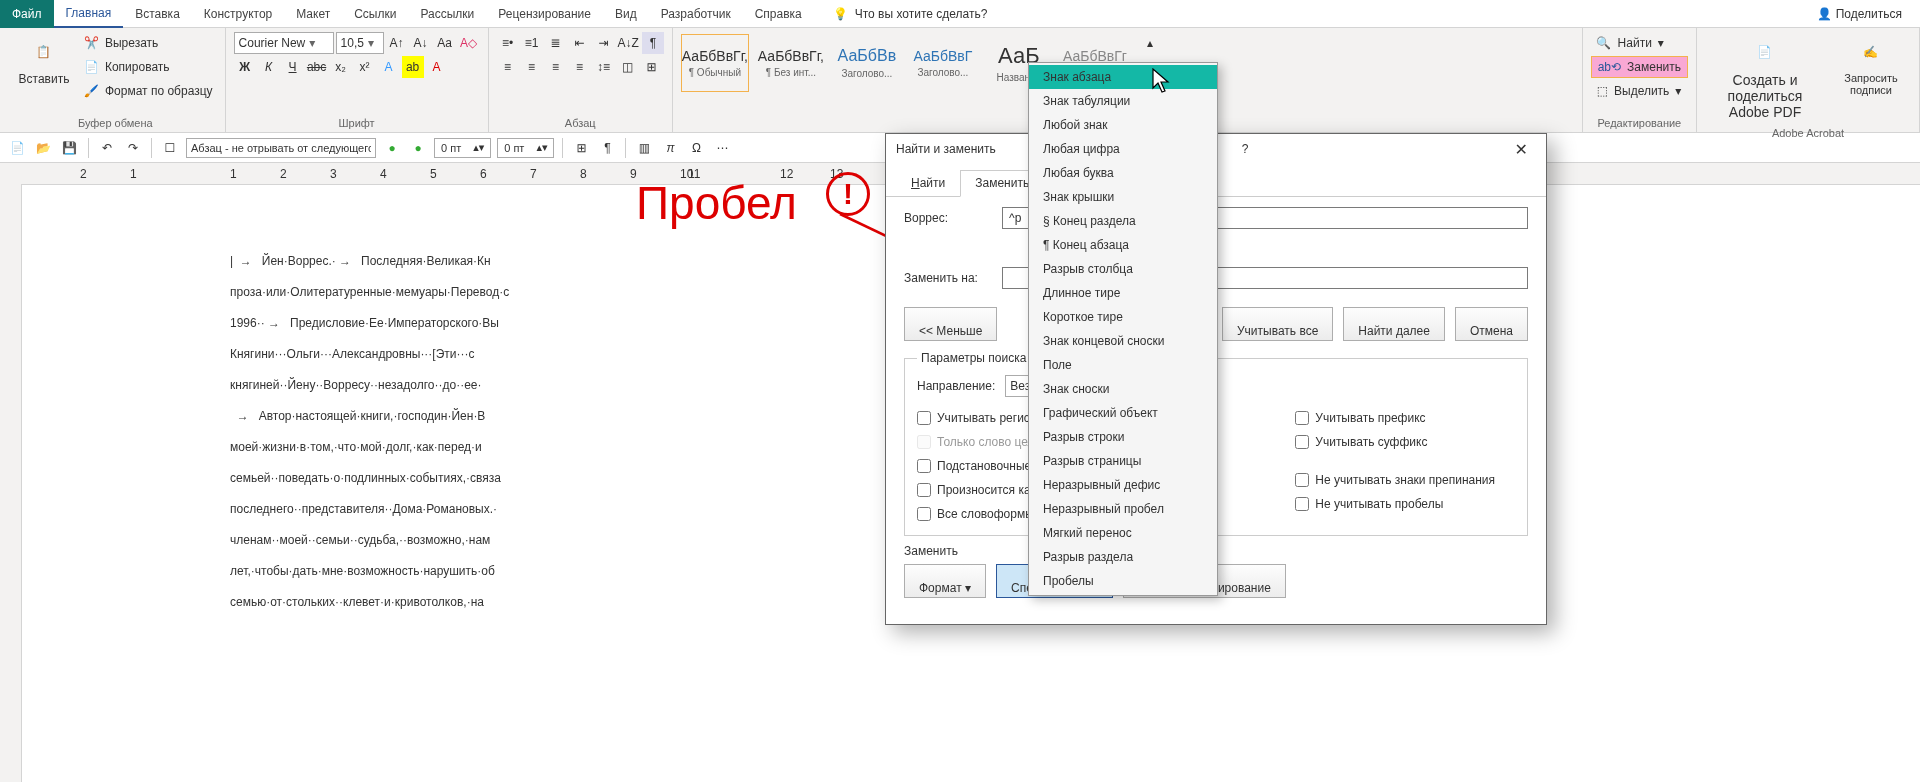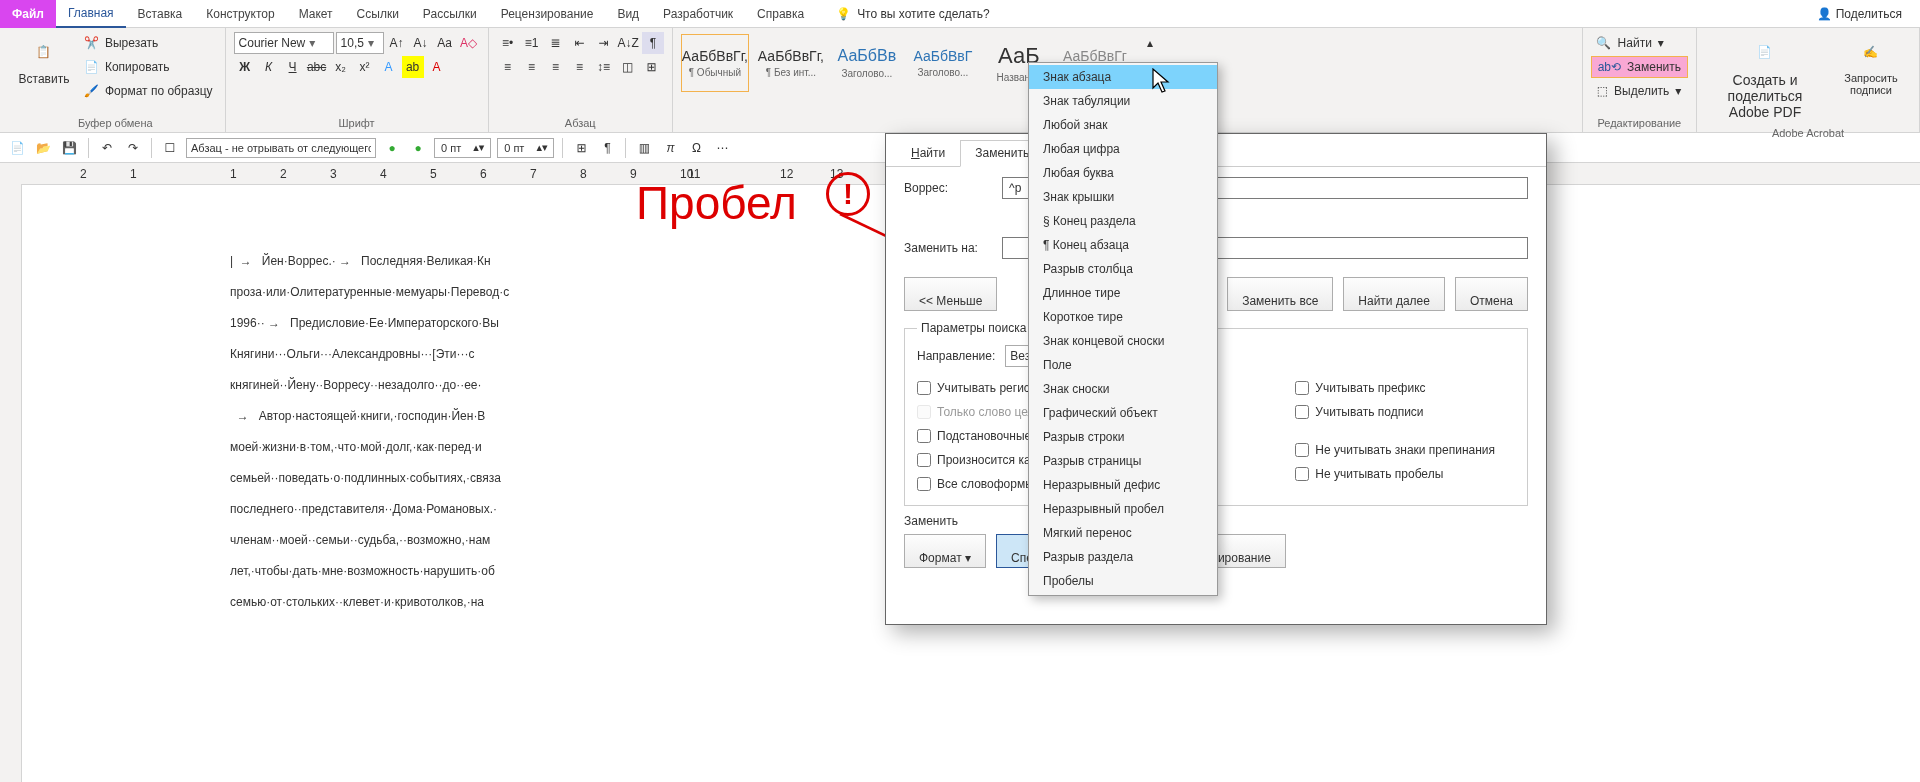--- a/index.html
+++ b/index.html
@@ -1,19 +1,19 @@
 <!DOCTYPE html>
 <html><head>
 <meta charset="utf-8">
 <style>
 *{box-sizing:border-box;margin:0;padding:0;font-family:"Segoe UI",Tahoma,sans-serif;font-size:12px;color:#333}
 body{background:#fff;width:1920px;height:782px;position:relative;overflow:hidden}
 .tabbar{display:flex;align-items:center;height:28px;background:#fff;border-bottom:1px solid #d4d4d4}
 .tab{padding:0 12px;height:28px;display:flex;align-items:center;cursor:pointer;color:#444}
-.tab.file{background:#d946ef;color:#fff;font-weight:700}
+.tab.file{background:#0f766e;color:#fff;font-weight:400}
 .tab.active{border-bottom:2px solid #2b579a;color:#2b579a;padding-bottom:0}
 .tab-right{margin-left:auto;display:flex;align-items:center;padding-right:18px;color:#666}
 .tell{display:flex;align-items:center;gap:6px;margin-left:20px;color:#666}
 .ribbon{display:flex;height:105px;border-bottom:1px solid #d4d4d4;background:#f3f2f1;padding-left:6px}
 .group{display:flex;flex-direction:column;border-right:1px solid #d4d4d4;padding:4px 8px 0}
 .group-body{flex:1;display:flex;gap:6px;align-items:flex-start}
 .group-label{text-align:center;font-size:11px;color:#666;padding:3px 0}
 .big-btn{display:flex;flex-direction:column;align-items:center;gap:4px;padding:4px;cursor:pointer;text-align:center;width:60px}
 .big-btn .ico{width:32px;height:32px;display:flex;align-items:center;justify-content:center}
 .col{display:flex;flex-direction:column;gap:2px}
@@ -52,21 +52,21 @@
 .fr-input.long{width:540px}
 .fr-btn{height:22px;padding:16px 14px;border:1px solid #adadad;background:linear-gradient(#fdfdfd,#ececec);cursor:pointer;font-size:12px}
 .fr-btn.selected{border:1px solid #2b579a;background:#cde6f7}
 .fs{border:1px solid #ccc;margin-top:6px;padding:10px 12px}
 .fs legend{padding:0 4px;font-size:12px}
 .chk{display:flex;align-items:center;gap:6px;height:22px;font-size:12px}
 .chk input{width:14px;height:14px}
 .fs-cols{display:flex;gap:30px}
 .menu{position:absolute;left:1028px;top:62px;width:190px;background:#f5f5f5;border:1px solid #999;box-shadow:4px 4px 10px rgba(0,0,0,.25);z-index:100;padding:2px 0}
 .menu-item{height:24px;display:flex;align-items:center;padding:0 14px;cursor:pointer;font-size:12px;color:#333}
-.menu-item.hl{background:#7dd3fc}
+.menu-item.hl{background:#14b8a6}
 .annot{position:absolute;left:636px;top:176px;font-size:46px;color:#d00;font-family:Arial}
 .annot-circle{position:absolute;left:826px;top:172px;width:44px;height:44px;border:3px solid #d00;border-radius:50%;display:flex;align-items:center;justify-content:center;font-size:30px;color:#d00;font-weight:bold}
 svg.arrow{position:absolute;left:700px;top:200px;pointer-events:none}
 .cursor{position:absolute;left:1152px;top:68px;font-size:20px;pointer-events:none;z-index:200}
 .vruler{position:absolute;left:0;top:184px;width:22px;bottom:0;background:#f3f2f1;border-right:1px solid #d4d4d4}
 </style>
 </head>
 <body>
 
 <div class="tabbar">
@@ -321,39 +321,44 @@
 <svg class="arrow" width="280" height="90">
   <defs>
       <marker id="ah" markerWidth="10" markerHeight="10" refX="8" refY="3" orient="auto">
         <path d="M0,0 L0,6 L9,3 z" fill="#d00"></path>
       </marker>
     </defs>
   <line x1="140" y1="14" x2="270" y2="76" stroke="#d00" stroke-width="2.5" marker-end="url(#ah)"></line>
 </svg>
 
 <div class="dlg fr-dlg">
+  <div class="fr-title">
+    <span>Найти и заменить</span>
+    <span style="margin-left:auto;margin-right:12px;cursor:pointer">?</span>
+    <span class="x">✕</span>
+  </div>
   <div class="fr-tabs">
     <div class="fr-tab"><u>Н</u><span>айти</span></div>
     <div class="fr-tab active">Заменить</div>
     <div class="fr-tab">Перейти</div>
   </div>
   <div class="fr-body">
     <div class="fr-row">
       <span class="fr-label">Воррес:</span>
       <input class="fr-input long" value="^p" style="">
     </div>
     <div style="height:28px"></div>
     <div class="fr-row">
       <span class="fr-label">Заменить на:</span>
       <input class="fr-input long" value="" style="">
     </div>
     <div class="fr-row" style="margin-top:18px">
       <button class="fr-btn">&lt;&lt; Меньше</button>
       <div style="flex:1"></div>
-      <button class="fr-btn">Заменить все</button>
+      <button class="fr-btn">Учитывать все</button>
       <button class="fr-btn">Найти далее</button>
       <button class="fr-btn">Отмена</button>
     </div>
     <fieldset class="fs">
       <legend>Параметры поиска</legend>
       <div class="fr-row">
         <span>Направление:</span>
         <div class="combo" style="width:80px">
             <span>Везде</span>
             <span class="dd">▾</span>
@@ -382,21 +387,21 @@
               <span>Все словоформы</span>
             </label>
         </div>
         <div class="col" style="margin-left:200px">
           <label class="chk">
               <input type="checkbox" style="">
               <span>Учитывать префикс</span>
             </label>
           <label class="chk">
               <input type="checkbox" style="">
-              <span>Учитывать подписи</span>
+              <span>Учитывать суффикс</span>
             </label>
           <div style="height:12px"></div>
           <label class="chk">
               <input type="checkbox" style="">
               <span>Не учитывать знаки препинания</span>
             </label>
           <label class="chk">
               <input type="checkbox" style="">
               <span>Не учитывать пробелы</span>
             </label>

